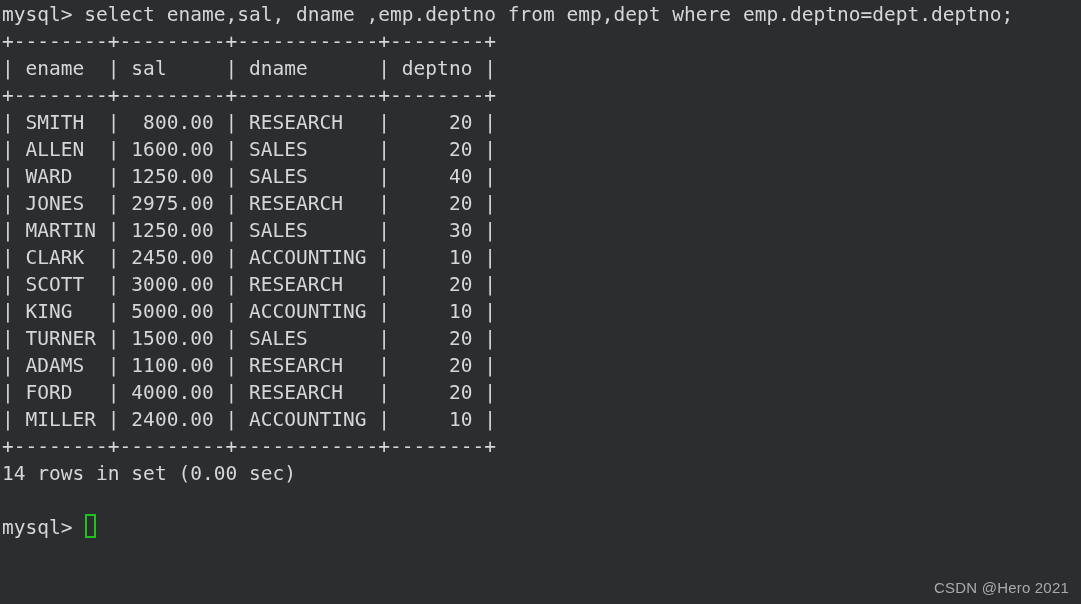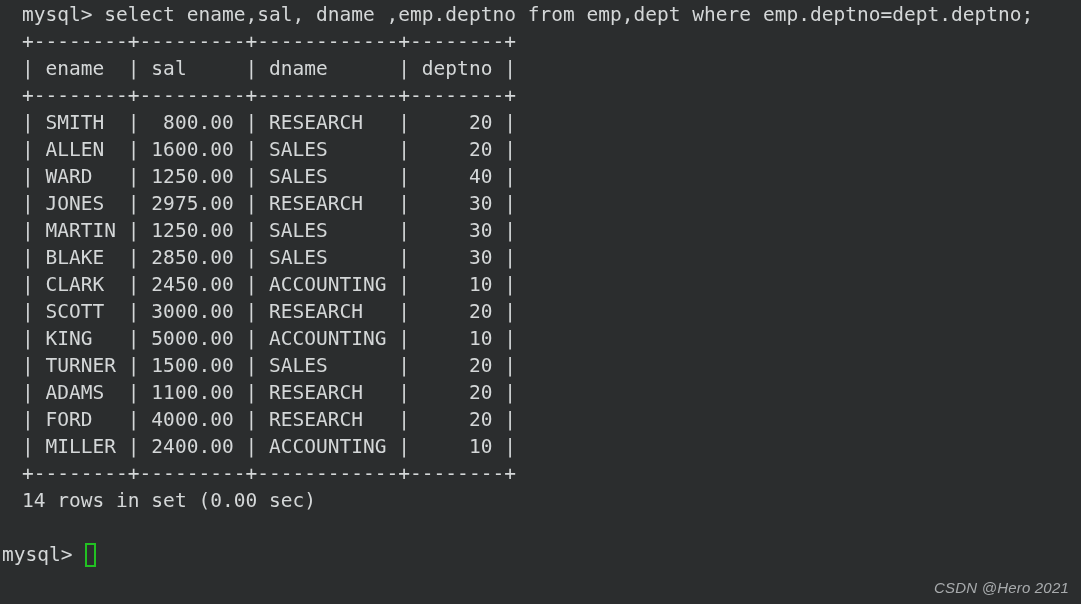--- a/index.html
+++ b/index.html
@@ -21,70 +21,66 @@
   }
   .screen {
     position: absolute;
     top: 1px;
     left: 2px;
   }
   .line {
     height: 27px;
     white-space: pre;
     letter-spacing: 0.02px;
-    margin-left: 20px;
   }
   .line.blank { color: transparent; }
   .prompt-line {
     height: 27px;
     white-space: pre;
     display: flex;
-    align-items: center;
   }
   .cursor-box {
     display: inline-block;
     width: 11px;
     height: 24px;
     border: 2px solid #22c022;
     box-sizing: border-box;
     margin-left: 1px;
     vertical-align: middle;
   }
   #watermark {
     position: absolute;
     right: 12px;
     bottom: 6px;
     font-family: "Liberation Sans", "DejaVu Sans", sans-serif;
     font-size: 15px;
     line-height: 20px;
     color: #a8abad;
     letter-spacing: 0.2px;
-    font-style: italic;
   }
 </style>
 </head>
 <body>
 
 <div id="terminal">
   <div class="screen">
 
     <div class="line">mysql&gt; select ename,sal, dname ,emp.deptno from emp,dept where emp.deptno=dept.deptno;</div>
 
     <div class="line">+--------+---------+------------+--------+</div>
 
     <div class="line">| ename  | sal     | dname      | deptno |</div>
 
     <div class="line">+--------+---------+------------+--------+</div>
 
     <div class="line">| SMITH  |  800.00 | RESEARCH   |     20 |</div>
     <div class="line">| ALLEN  | 1600.00 | SALES      |     20 |</div>
     <div class="line">| WARD   | 1250.00 | SALES      |     40 |</div>
-    <div class="line">| JONES  | 2975.00 | RESEARCH   |     30 |</div>
+    <div class="line">| JONES  | 2975.00 | RESEARCH   |     20 |</div>
     <div class="line">| MARTIN | 1250.00 | SALES      |     30 |</div>
-    <div class="line">| BLAKE  | 2850.00 | SALES      |     30 |</div>
     <div class="line">| CLARK  | 2450.00 | ACCOUNTING |     10 |</div>
     <div class="line">| SCOTT  | 3000.00 | RESEARCH   |     20 |</div>
     <div class="line">| KING   | 5000.00 | ACCOUNTING |     10 |</div>
     <div class="line">| TURNER | 1500.00 | SALES      |     20 |</div>
     <div class="line">| ADAMS  | 1100.00 | RESEARCH   |     20 |</div>
     <div class="line">| FORD   | 4000.00 | RESEARCH   |     20 |</div>
     <div class="line">| MILLER | 2400.00 | ACCOUNTING |     10 |</div>
 
     <div class="line">+--------+---------+------------+--------+</div>
 

